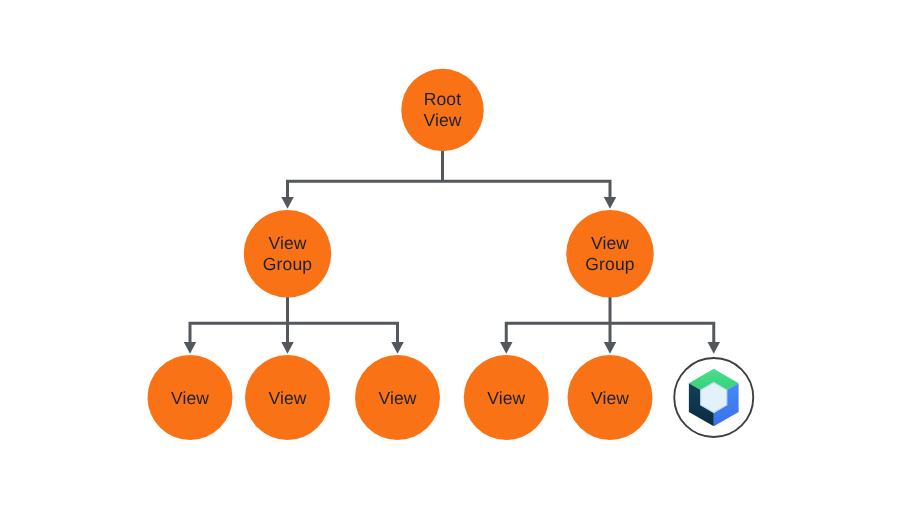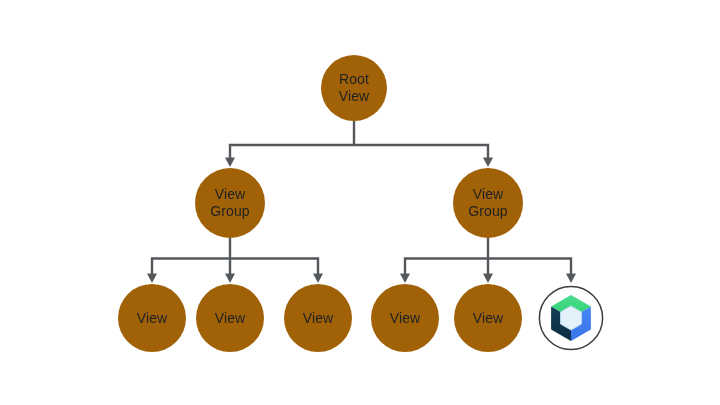--- a/index.html
+++ b/index.html
@@ -19,21 +19,21 @@
   }
   .connectors {
     position: absolute;
     left: 0;
     top: 0;
     pointer-events: none;
   }
   .node {
     position: absolute;
     border-radius: 50%;
-    background: #a16207;
+    background: #f97316;
     display: flex;
     align-items: center;
     justify-content: center;
     text-align: center;
     font-size: 14px;
     line-height: 17px;
     font-weight: 400;
     color: #1E2124;
     white-space: pre-line;
     letter-spacing: 0.1px;

